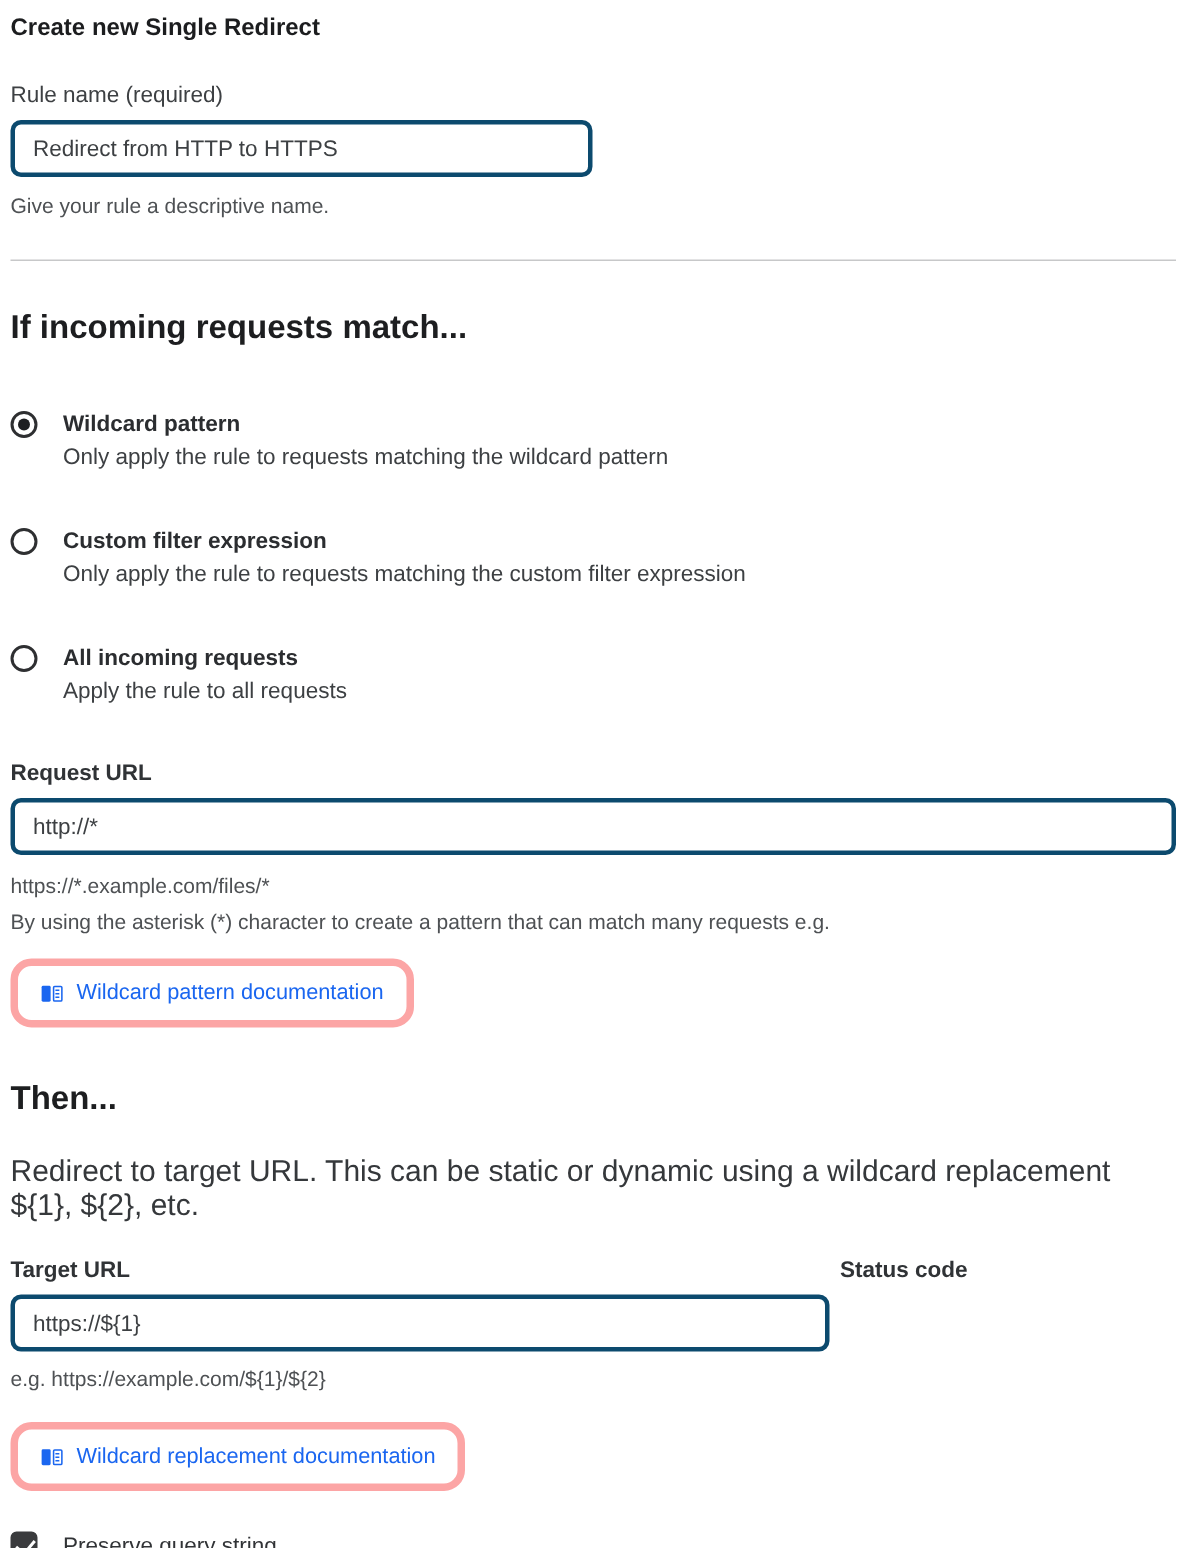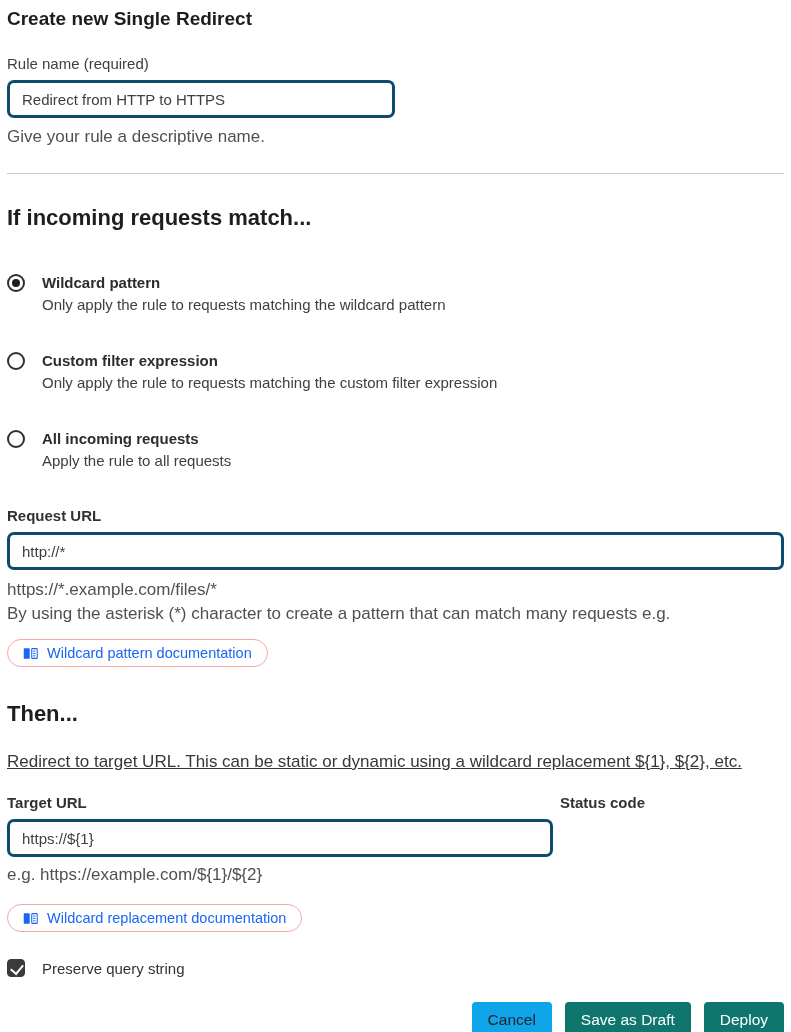--- a/index.html
+++ b/index.html
@@ -6,21 +6,21 @@
   html, body { background: #ffffff; }
   body {
     width: 791px;
     height: 1032px;
     font-family: "Liberation Sans", "DejaVu Sans", sans-serif;
     color: #2f3134;
     padding: 4px 7px 8px 7px;
     overflow: hidden;
   }
   .page-title {
-    font-size: 19px;
+    font-size: 16px;
     font-weight: 700;
     color: #1c1d1f;
     line-height: 30px;
   }
   .field-label {
     font-size: 15px;
     color: #3d4043;
     margin-top: 21px;
   }
   .field-label.semibold { font-weight: 600; color: #303336; }
@@ -33,21 +33,21 @@
     padding: 0 12px;
     font-family: "Liberation Sans", "DejaVu Sans", sans-serif;
     font-size: 15px;
     color: #3d4043;
     background: #fff;
     outline: none;
   }
   .rule-name-input { width: 388px; }
   .full-width { width: 100%; }
   .help-text {
-    font-size: 17px;
+    font-size: 14px;
     color: #4e5154;
     margin-top: 7px;
     line-height: 24px;
   }
   .divider {
     border: none;
     height: 1px;
     background: #c7c8c9;
     margin-top: 24px;
   }
@@ -96,36 +96,35 @@
     font-size: 15px;
     color: #3d4043;
     margin-top: 4px;
   }
   .url-block { margin-top: 20px; }
   .doc-button {
     display: inline-flex;
     align-items: center;
     gap: 9px;
     margin-top: 13px;
-    height: 28px;
+    height: 46px;
     padding: 0 15px;
-    border: 1px solid #fca5a5;
+    border: 5px solid #fca5a5;
     border-radius: 14px;
     background: #fff;
     color: #1a66f0;
     font-family: "Liberation Sans", "DejaVu Sans", sans-serif;
     font-size: 14.5px;
     cursor: pointer;
   }
   .doc-button svg { display: block; }
   .then-paragraph {
     margin-top: 25px;
-    font-size: 17px;
+    font-size: 20px;
     color: #35383b;
-    text-decoration: underline;
   }
   .target-row {
     display: flex;
     gap: 7px;
     align-items: flex-start;
   }
   .target-col { flex: 1 1 auto; }
   .status-col { flex: 0 0 224px; width: 224px; }
   .target-row .field-label { margin-top: 22px; }
   .select-wrap {

